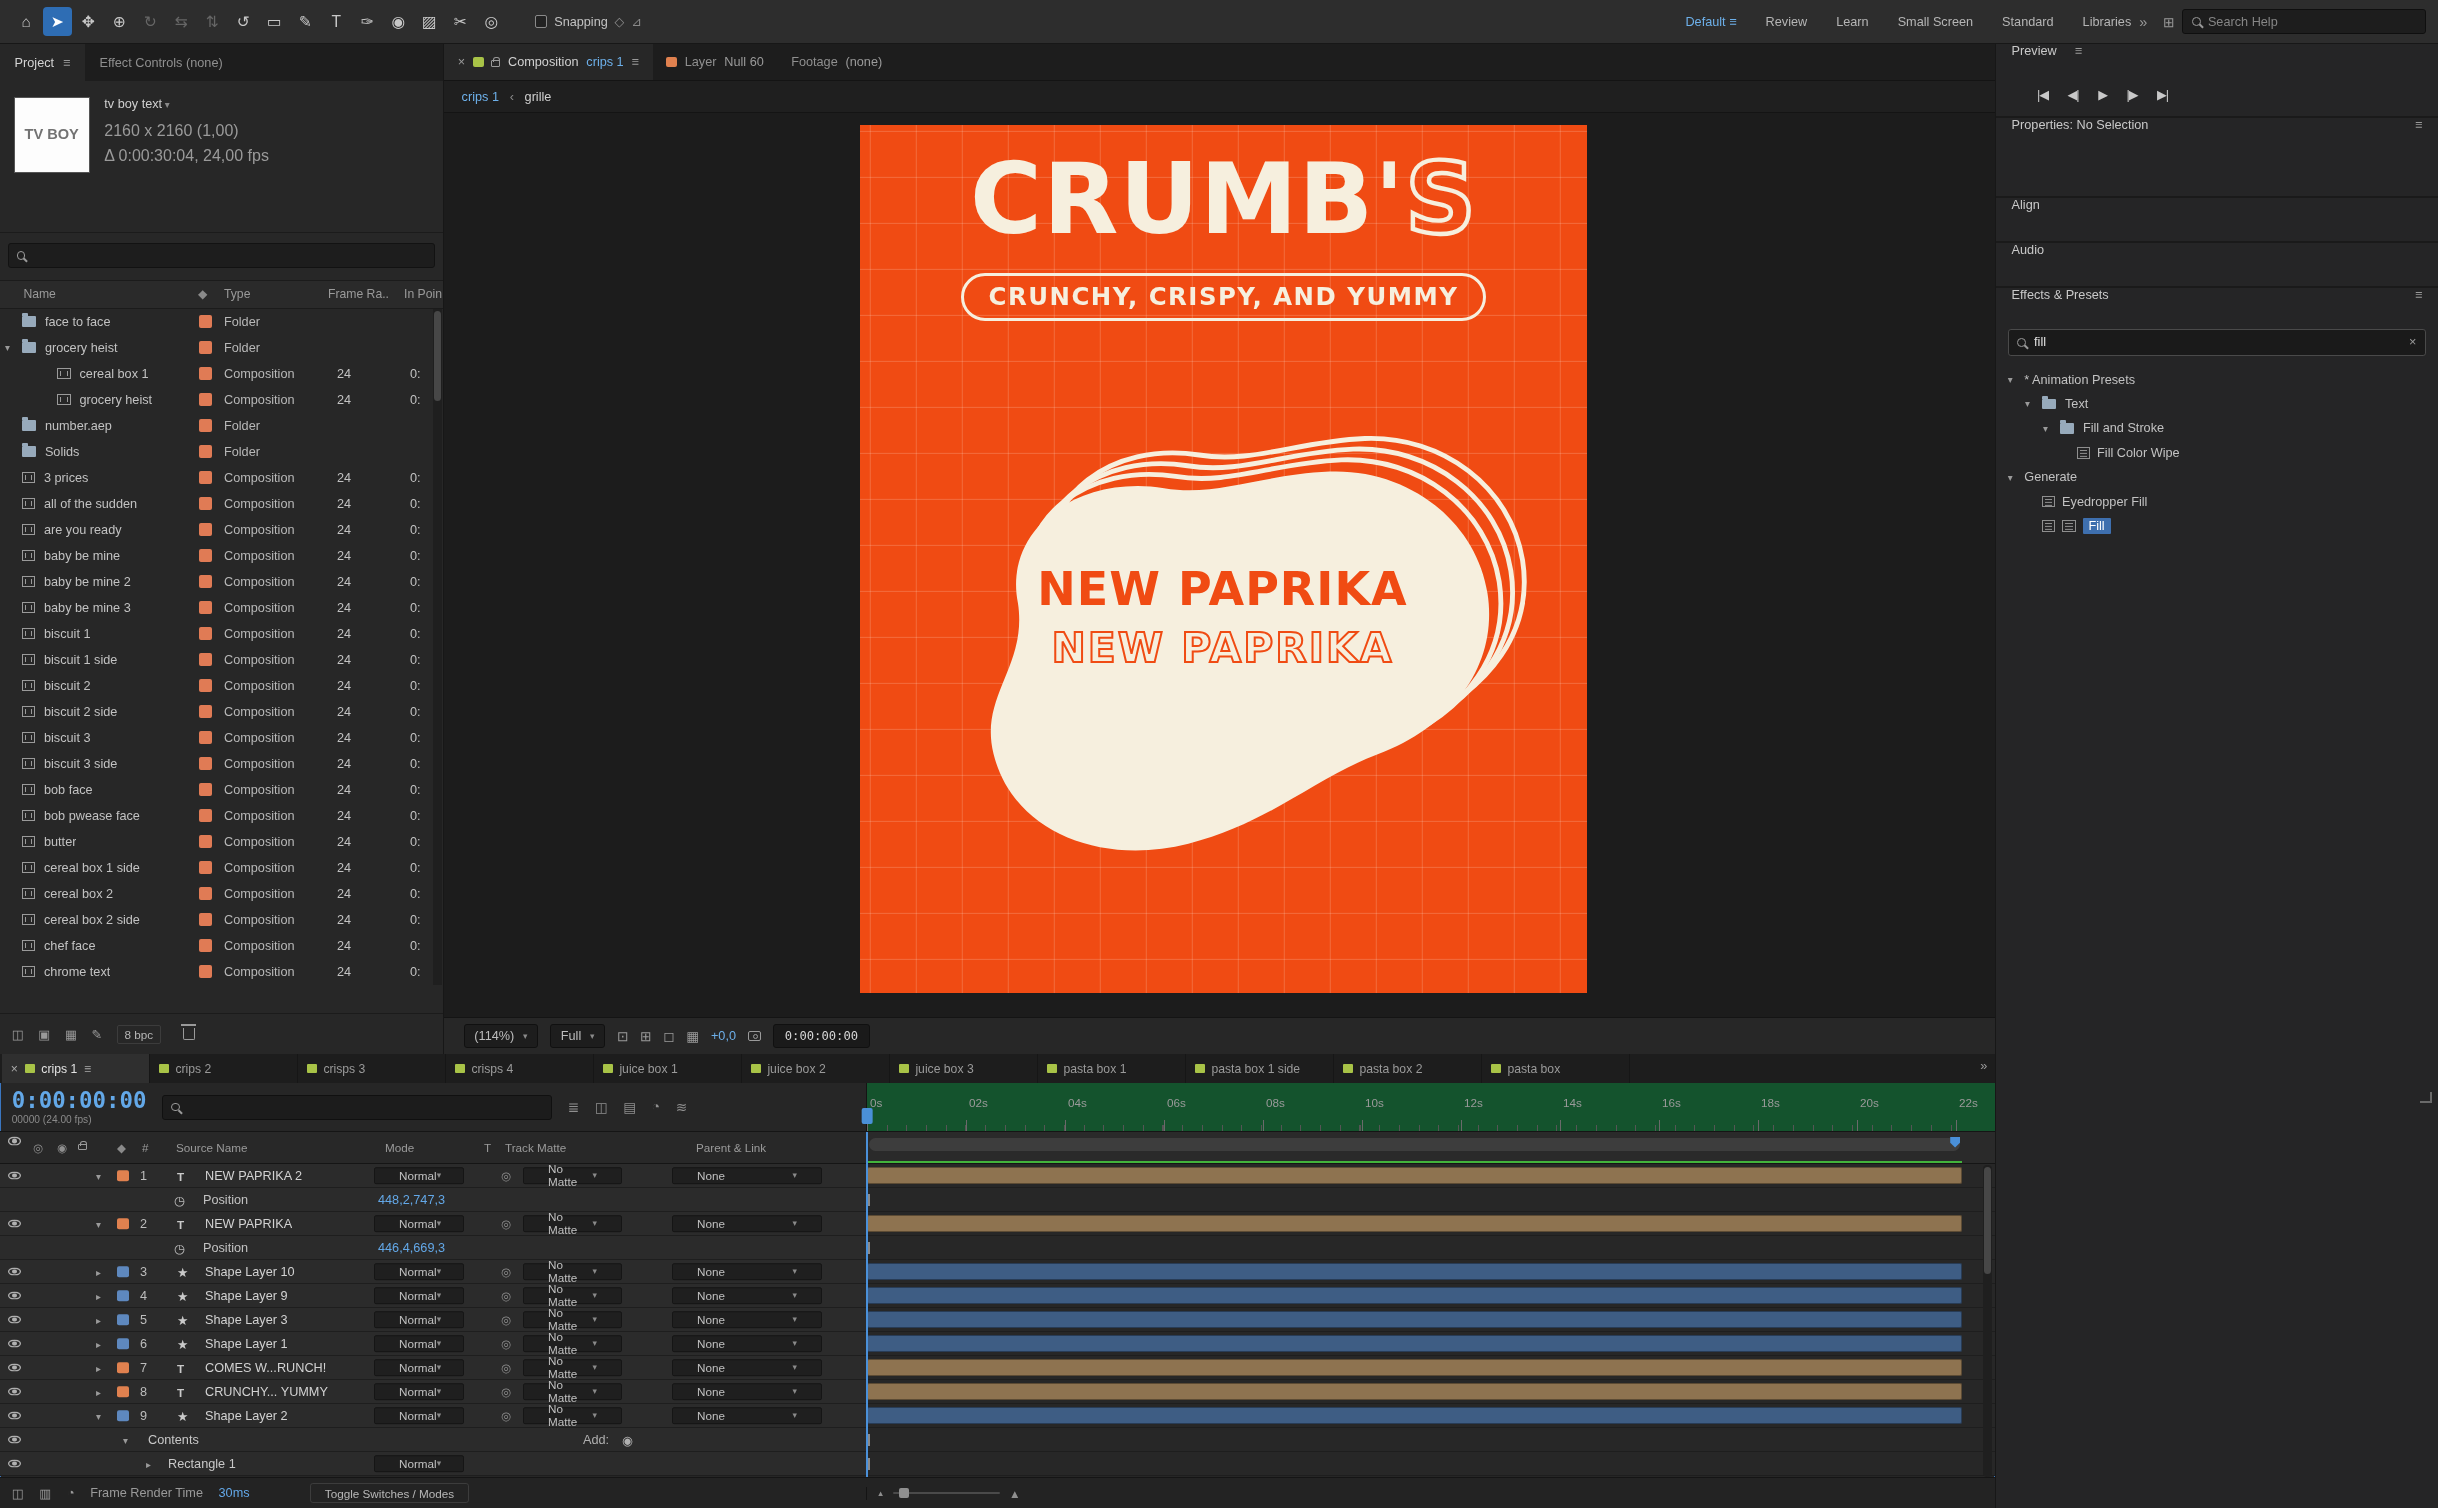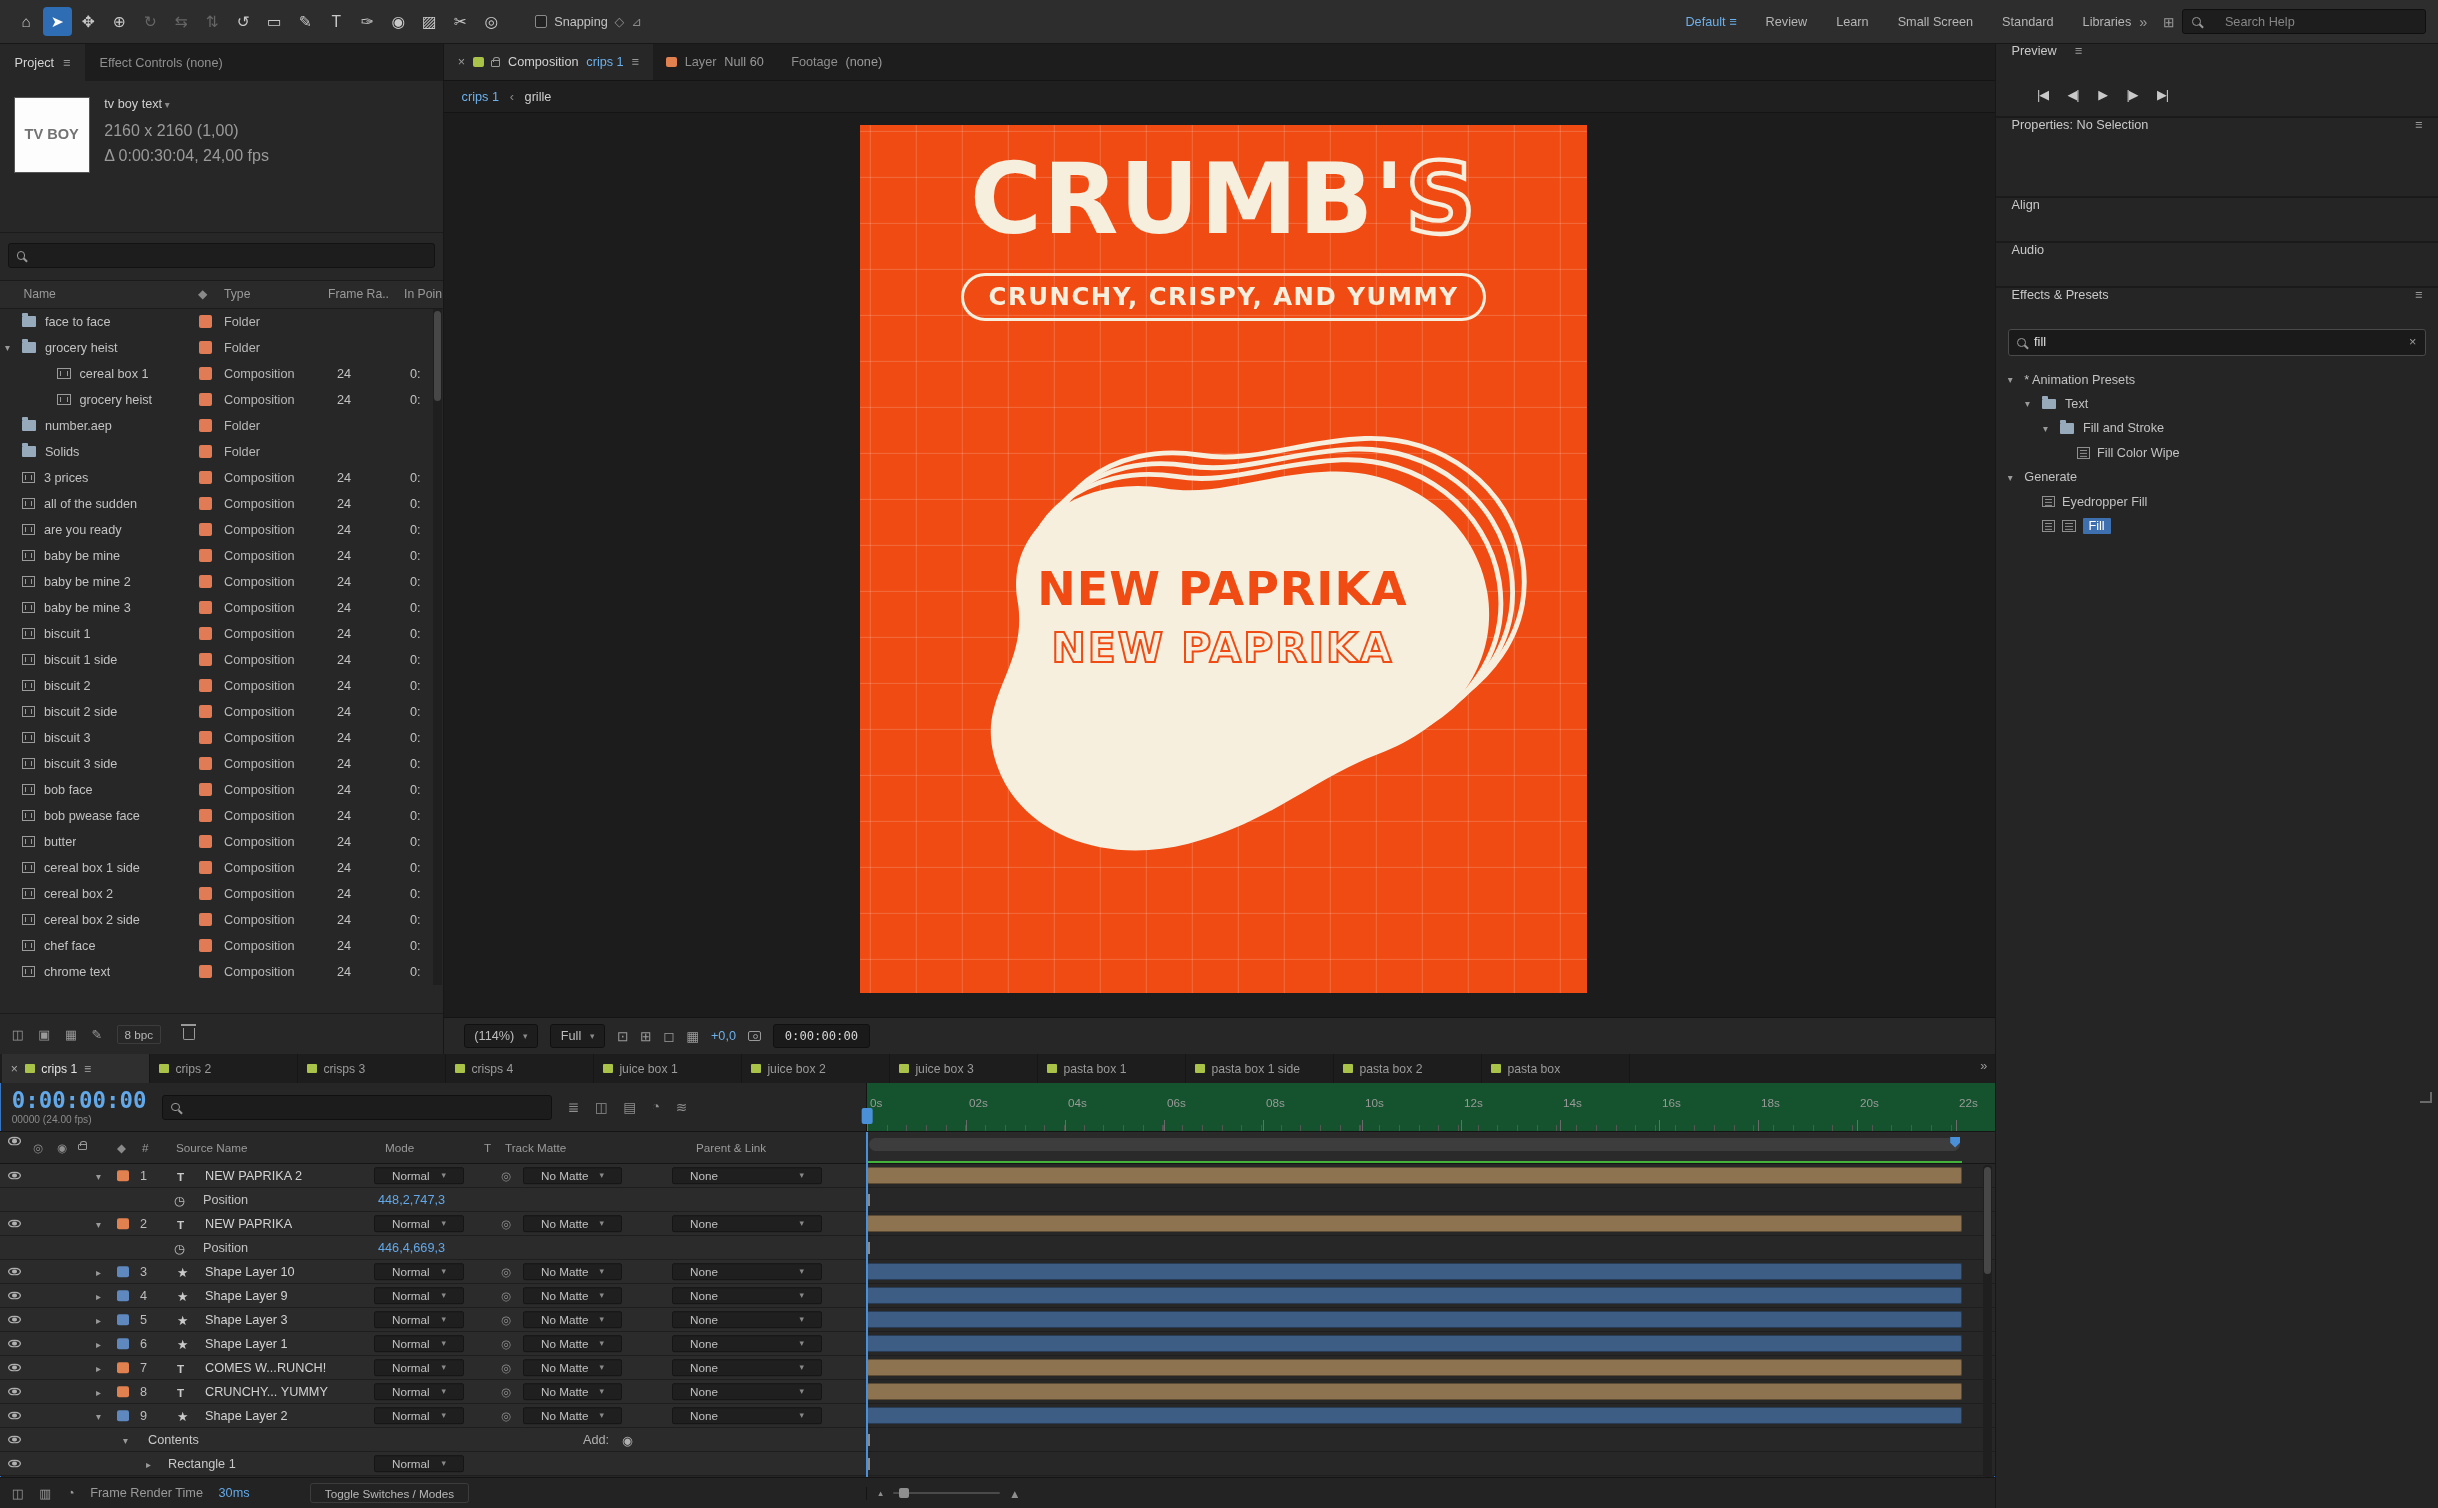--- a/index.html
+++ b/index.html
@@ -15,21 +15,21 @@
 .tool[data-dim="true"]{color:#666}
 .snap{display:flex;align-items:center;gap:6.8px;margin-left:27px;color:#c2c2c2}
 .checkbox{width:12.7px;height:12.7px;border:1px solid #8a8a8a;border-radius:2px;background:#222}
 .snap-ic{color:#8a8a8a;font-size:12.7px}
 .ws{display:flex;gap:29px;margin-left:auto;align-items:center}
 .ws-item{color:#b5b5b5;white-space:nowrap}
 .ws-item[data-active="true"]{color:#6db0ea}
 .ws-item[data-active="true"]::after{content:"  ≡"}
 .ws-more{color:#9a9a9a;margin-left:5.9px;font-size:14.6px}
 .ws-grid{color:#9a9a9a;margin:0 5.9px 0 13.7px;font-size:13.7px}
-.help-search{width:244px;height:25px;background:#1d1d1d;border:1px solid #0f0f0f;border-radius:2.9px;display:flex;align-items:center;gap:24px;padding:0 8.8px;color:#868686}
+.help-search{width:244px;height:25px;background:#1d1d1d;border:1px solid #0f0f0f;border-radius:2.9px;display:flex;align-items:center;gap:7px;padding:0 8.8px;color:#868686}
 .i-mag{position:relative;width:8.8px;height:8.8px;border:1.5px solid #9a9a9a;border-radius:50%;flex:0 0 auto}
 .i-mag::after{content:'';position:absolute;width:4.9px;height:1.5px;background:#9a9a9a;right:-3.9px;bottom:-2px;transform:rotate(45deg)}
 
 
 .main{flex:1;display:flex;min-height:0}
 .leftcol{width:1995px;display:flex;flex-direction:column}
 .workarea{height:1010px;display:flex;min-height:0}
 .rightcol{flex:1;background:#252526;border-left:1px solid #171717;display:flex;flex-direction:column}
 
 
@@ -197,21 +197,21 @@
 .twl::before{content:"▸"}
 .trow[data-exp="open"] .twl::before{content:"▾"}
 .chip2{left:117px;width:11.7px;height:11.7px;border-radius:2px}
 .trow[data-chip="orange"] .chip2{background:#E0814F}
 .trow[data-chip="blue"] .chip2{background:#5E88BE}
 .lnum{left:140px;color:#bdbdbd}
 .licon{left:177px;display:none;color:#c9c9c9;font-weight:bold;font-size:11.7px}
 .trow[data-icon="text"] .licon-t{display:block}
 .trow[data-icon="shape"] .licon-s{display:block;font-size:12.7px;font-weight:normal}
 .lname{left:205px;max-width:161px;white-space:nowrap;overflow:hidden;color:#d2d2d2}
-.mode-box,.matte-box,.parent-box{position:absolute;top:2.9px;height:17.6px;background:#1f1f1f;border:1px solid #151515;border-radius:2px;display:flex;align-items:center;justify-content:space-between;padding:0 17px;font-size:11.7px;color:#c0c0c0}
+.mode-box,.matte-box,.parent-box{position:absolute;top:2.9px;height:17.6px;background:#1f1f1f;border:1px solid #151515;border-radius:2px;display:flex;align-items:center;justify-content:space-between;padding:0 24px;font-size:11.7px;color:#c0c0c0}
 .mode-box{left:374px;width:90px}
 .matte-box{left:523px;width:99px}
 .parent-box{left:672px;width:150px}
 .mode-box span,.matte-box span,.parent-box span{position:static;transform:none}
 .matte-pick{left:501px;color:#8f8f8f;font-size:11.7px}
 .pick{left:673px;color:#8f8f8f;font-size:11.7px}
 .stopw{left:174px;color:#b8b8b8;font-size:12.7px}
 .propname{left:203px;color:#c2c2c2}
 .propval{left:378px;color:#63a8e8}
 .tw2{left:123px;color:#9a9a9a;font-size:9.8px}

